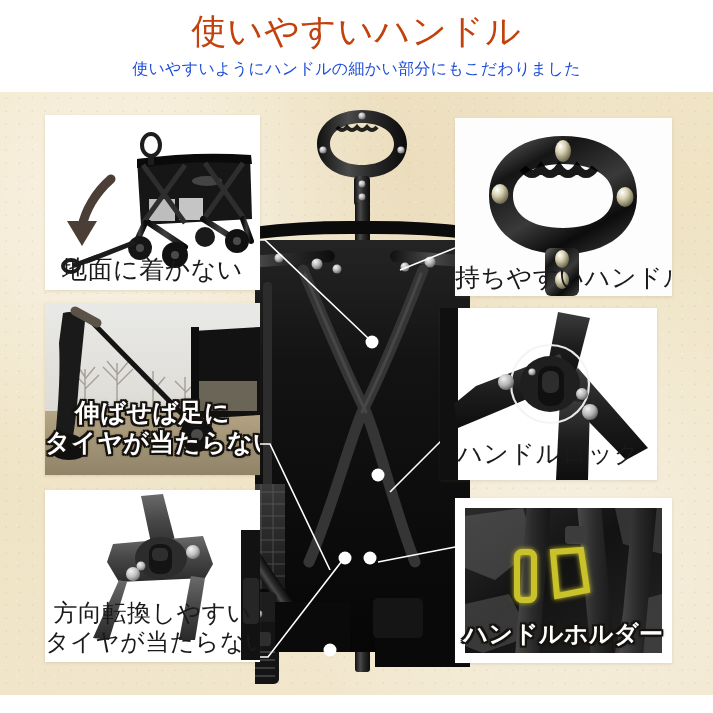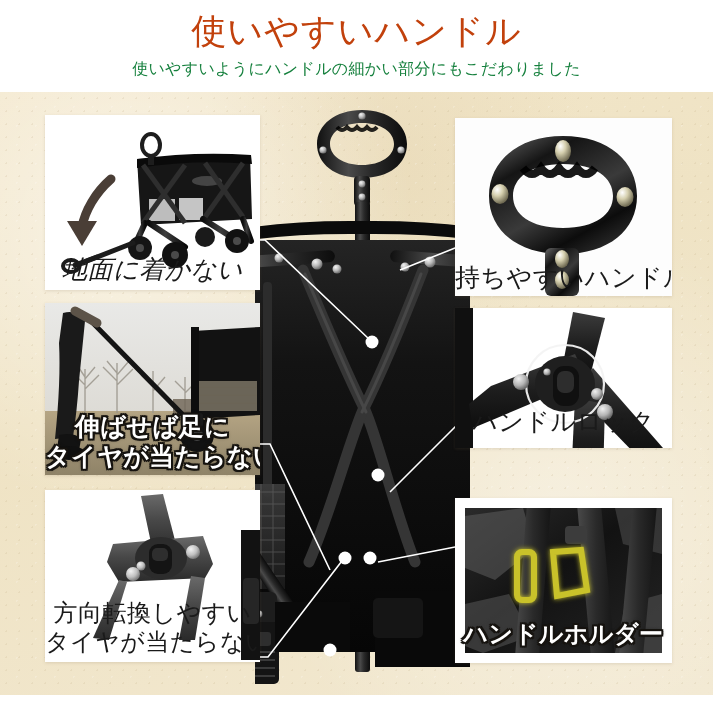--- a/index.html
+++ b/index.html
@@ -38,21 +38,21 @@
     color: #c2410c;
     font-weight: 400;
     white-space: nowrap;
   }
   .page-subtitle {
     position: absolute;
     top: 57px; left: 0; width: 713px;
     font-size: 16px;
     line-height: 24px;
     letter-spacing: 0.3px;
-    color: #15803d;
+    color: #1d4ed8;
     font-weight: 400;
     white-space: nowrap;
   }
 
   
   .panel {
     position: absolute;
     top: 92px; left: 0;
     width: 713px;
     height: 603px;
@@ -123,25 +123,25 @@
     text-shadow:
       -2px -2px 0 #16130f, 2px -2px 0 #16130f,
       -2px  2px 0 #16130f, 2px  2px 0 #16130f,
       -2px  0   0 #16130f, 2px  0   0 #16130f,
        0   -2px 0 #16130f, 0    2px 0 #16130f,
        0 0 4px rgba(0,0,0,.8);
   }
   .caption .line { display: block; }
 
   
-  #box-tl { left: 45px;  top: 115px; width: 215px; height: 175px; font-style: italic; }
+  #box-tl { left: 45px;  top: 115px; width: 215px; height: 175px; }
   #box-ml { left: 45px;  top: 303px; width: 215px; height: 172px; }
   #box-bl { left: 45px;  top: 490px; width: 215px; height: 172px; }
   #box-tr { left: 455px; top: 118px; width: 217px; height: 178px; }
-  #box-mr { left: 455px; top: 308px; width: 217px; height: 140px; }
+  #box-mr { left: 440px; top: 308px; width: 217px; height: 172px; }
   #box-br { left: 455px; top: 498px; width: 217px; height: 165px; }
 
   #box-br .photo { inset: 10px; }
 </style>
 </head>
 <body>
 
 <div id="page">
 
   <div class="header">
@@ -394,21 +394,21 @@
         <path d="M44 16 L142 116" stroke="#141414" stroke-width="5" fill="none" stroke-linecap="round"></path>
         <path d="M30 8 L52 20" stroke="#5c5348" stroke-width="9" fill="none" stroke-linecap="round"></path>
 
         <g>
           <circle cx="152" cy="132" r="17" fill="#121212"></circle>
           <circle cx="152" cy="132" r="6" fill="#4b4b4b"></circle>
           <rect x="144" y="110" width="14" height="14" rx="3" fill="#1b1b1b"></rect>
         </g>
       </svg>
     </div>
-    <div class="caption outlined" style="bottom: 4px;">
+    <div class="caption outlined" style="bottom: 18px;">
       <span class="line">伸ばせば足に</span>
       <span class="line">タイヤが当たらない</span>
     </div>
   </div>
 
   <div class="callout" id="box-bl">
     <div class="photo">
       <svg width="215" height="172" viewBox="0 0 215 172">
         <defs>
           <linearGradient id="jointGrad" x1="0" y1="0" x2="0" y2="1">

